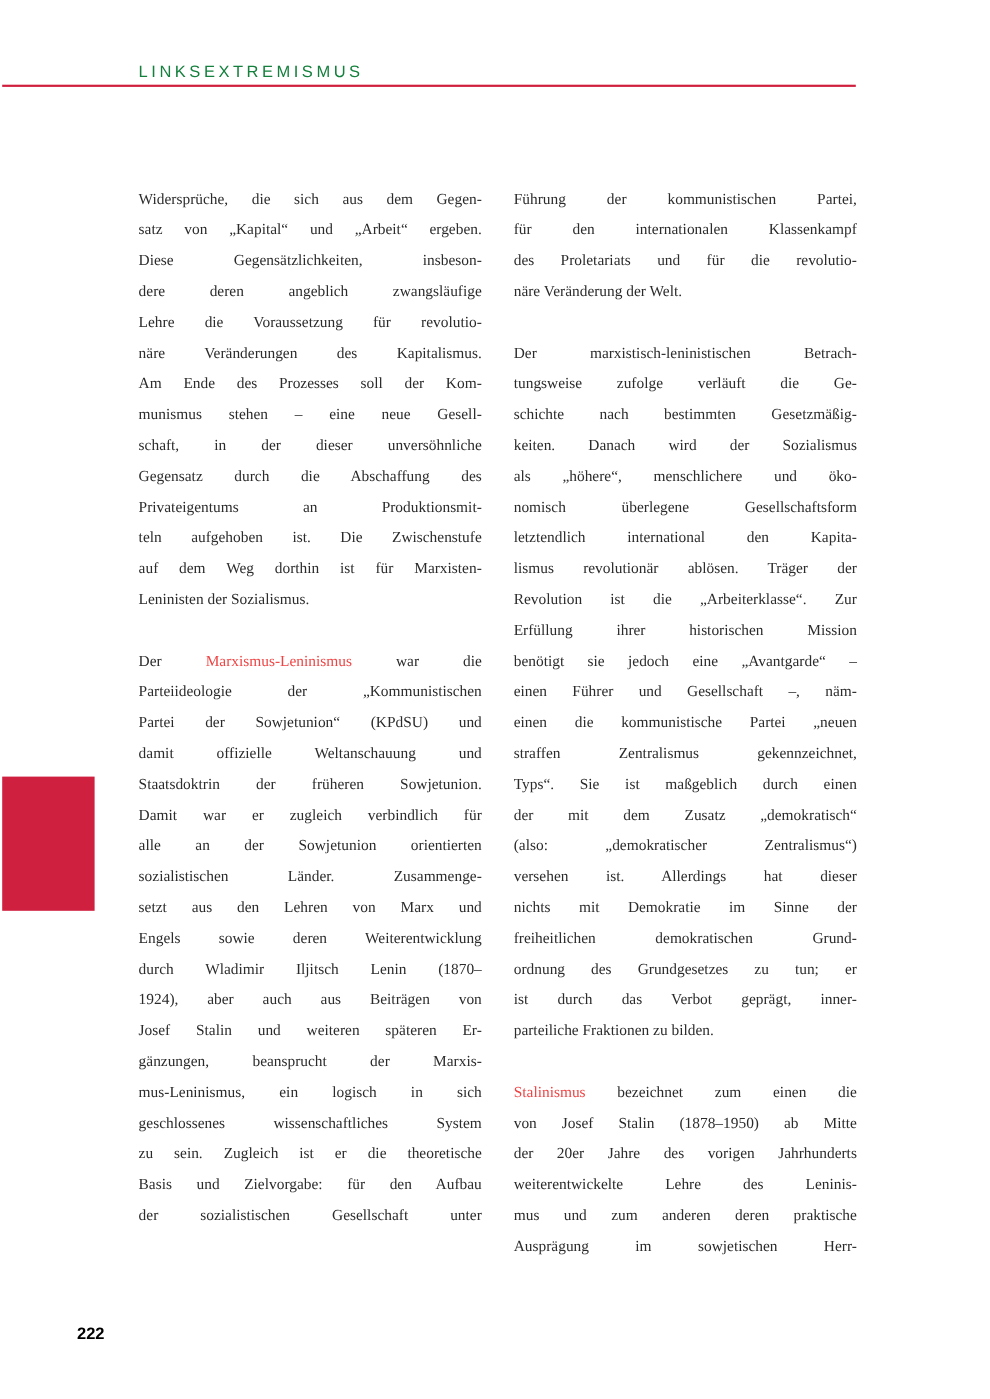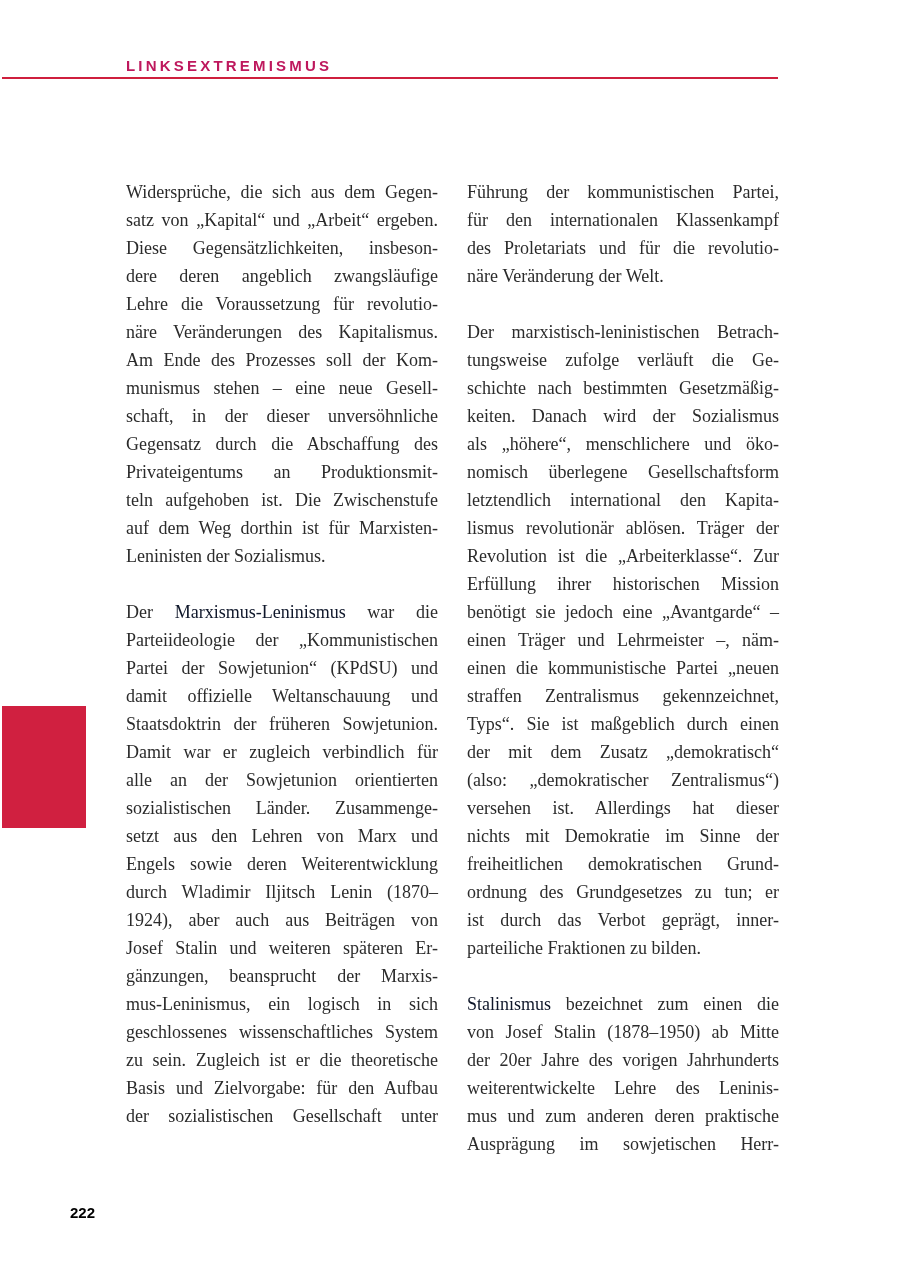--- a/index.html
+++ b/index.html
@@ -13,67 +13,67 @@
       position: relative;
       overflow: hidden;
       font-family: "Liberation Serif", "DejaVu Serif", serif;
       color: #2b2b2b;
     }
     .header-title {
       position: absolute;
       left: 126px;
       top: 57px;
       font-family: "Liberation Sans", "DejaVu Sans", sans-serif;
-      font-weight: bold;
+      font-weight: normal;
       font-size: 15px;
       letter-spacing: 3.2px;
-      color: #be185d;
+      color: #15803d;
       line-height: 18px;
     }
     .header-rule {
       position: absolute;
       left: 2px;
       top: 77px;
       width: 776px;
       height: 2px;
       background: #cf1f3d;
     }
     .side-tab {
       position: absolute;
       left: 2px;
       top: 706px;
       width: 84px;
       height: 122px;
       background: #d02040;
     }
     .column {
       position: absolute;
-      top: 178px;
+      top: 168px;
       width: 312px;
-      font-size: 18px;
+      font-size: 14px;
       line-height: 28px;
       text-align: justify;
     }
     .col-left { left: 126px; }
     .col-right { left: 467px; }
     .para {
       margin: 0 0 28px 0;
     }
     .line {
       display: block;
       height: 28px;
       white-space: nowrap;
       text-align: justify;
       text-align-last: justify;
     }
     .line.last {
       text-align-last: left;
     }
     .term {
-      color: #0f172a;
+      color: #ef4444;
     }
     .page-number {
       position: absolute;
       left: 70px;
       top: 1204px;
       font-family: "Liberation Sans", "DejaVu Sans", sans-serif;
       font-weight: bold;
       font-size: 15px;
       color: #000000;
     }
@@ -140,21 +140,21 @@
     <span class="line">tungsweise zufolge verläuft die Ge-</span>
     <span class="line">schichte nach bestimmten Gesetzmäßig-</span>
     <span class="line">keiten. Danach wird der Sozialismus</span>
     <span class="line">als „höhere“, menschlichere und öko-</span>
     <span class="line">nomisch überlegene Gesellschaftsform</span>
     <span class="line">letztendlich international den Kapita-</span>
     <span class="line">lismus revolutionär ablösen. Träger der</span>
     <span class="line">Revolution ist die „Arbeiterklasse“. Zur</span>
     <span class="line">Erfüllung ihrer historischen Mission</span>
     <span class="line">benötigt sie jedoch eine „Avantgarde“ –</span>
-    <span class="line">einen Träger und Lehrmeister –, näm-</span>
+    <span class="line">einen Führer und Gesellschaft –, näm-</span>
     <span class="line">einen die kommunistische Partei „neuen</span>
     <span class="line">straffen Zentralismus gekennzeichnet,</span>
     <span class="line">Typs“. Sie ist maßgeblich durch einen</span>
     <span class="line">der mit dem Zusatz „demokratisch“</span>
     <span class="line">(also: „demokratischer Zentralismus“)</span>
     <span class="line">versehen ist. Allerdings hat dieser</span>
     <span class="line">nichts mit Demokratie im Sinne der</span>
     <span class="line">freiheitlichen demokratischen Grund-</span>
     <span class="line">ordnung des Grundgesetzes zu tun; er</span>
     <span class="line">ist durch das Verbot geprägt, inner-</span>

